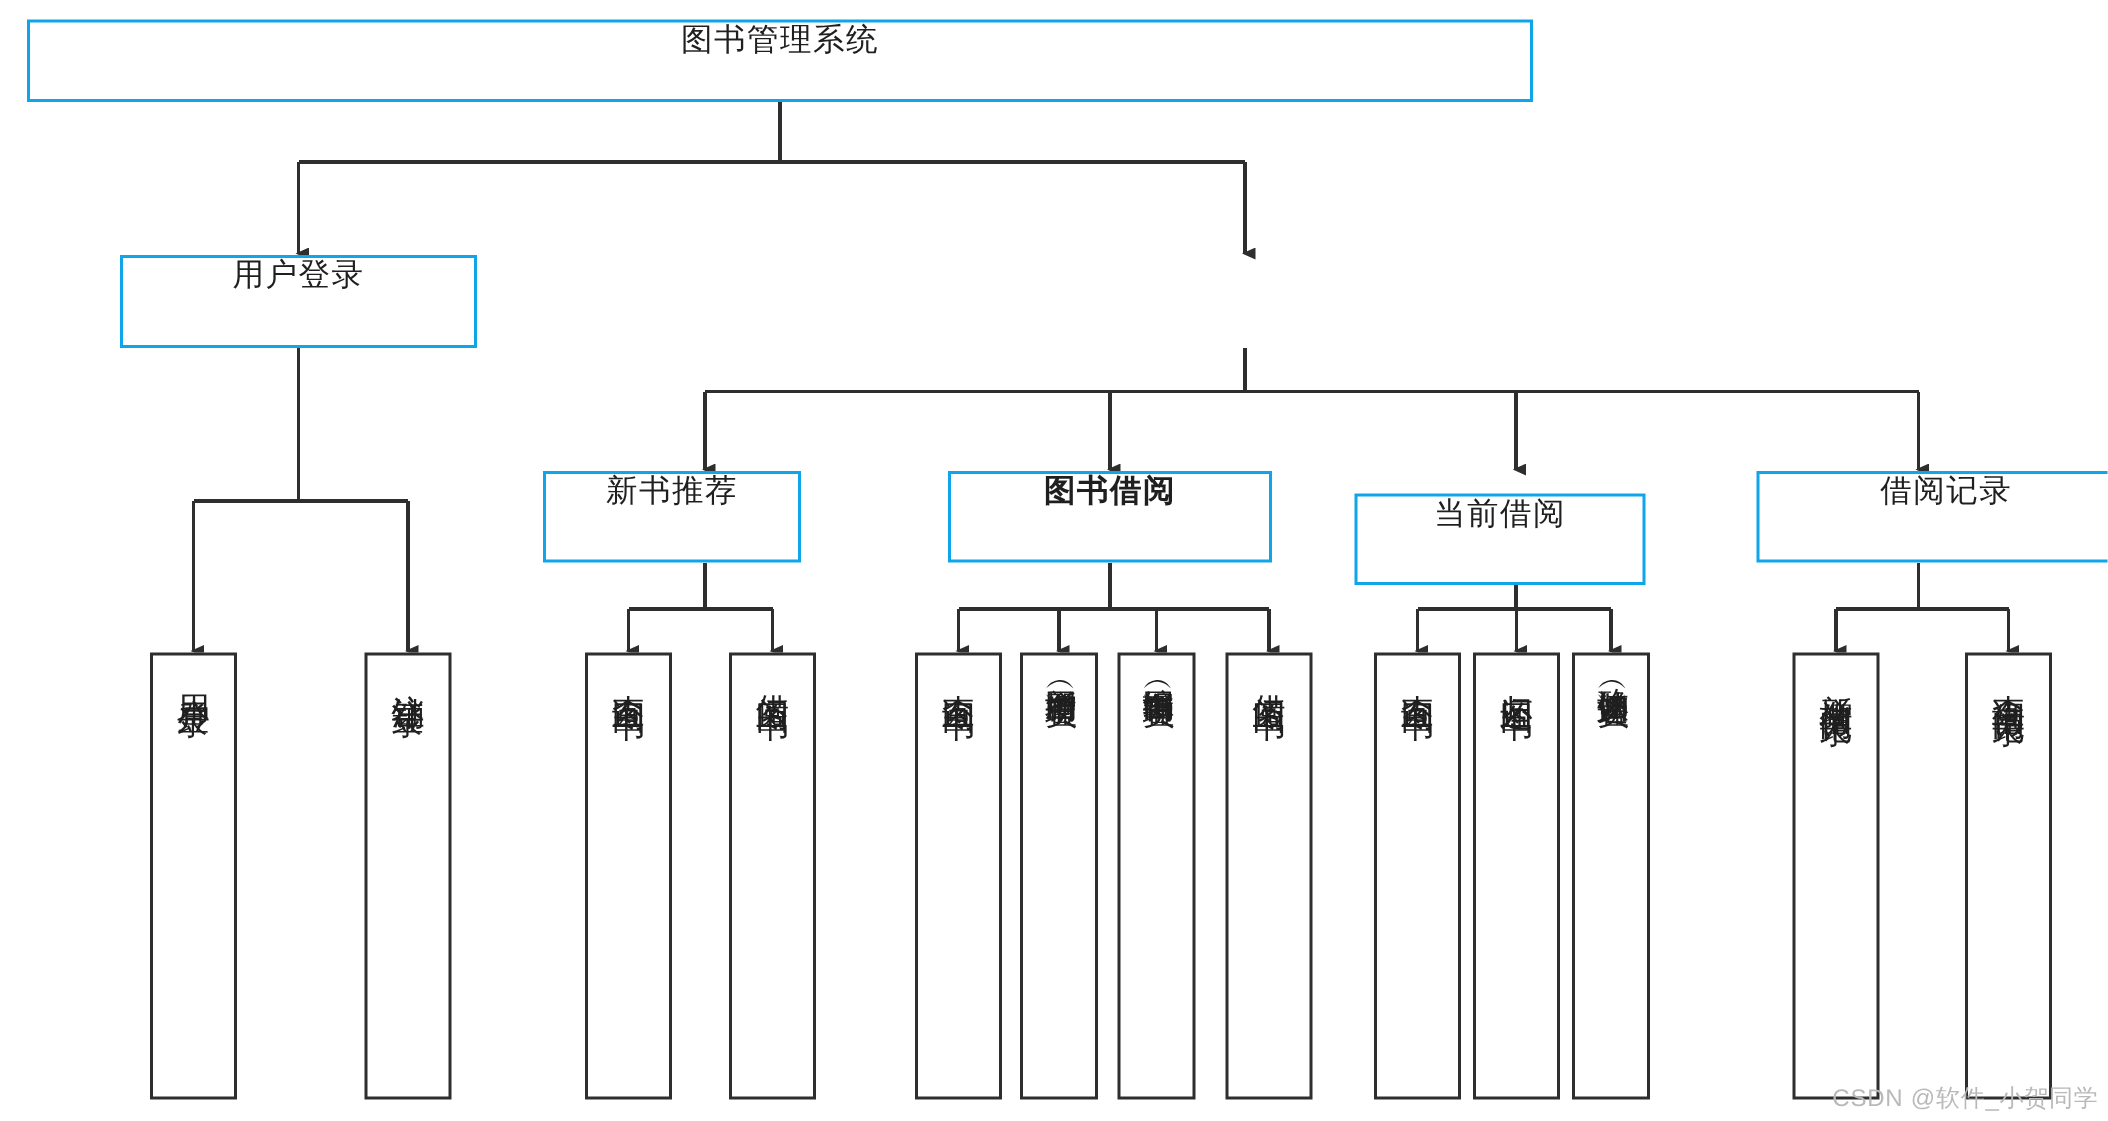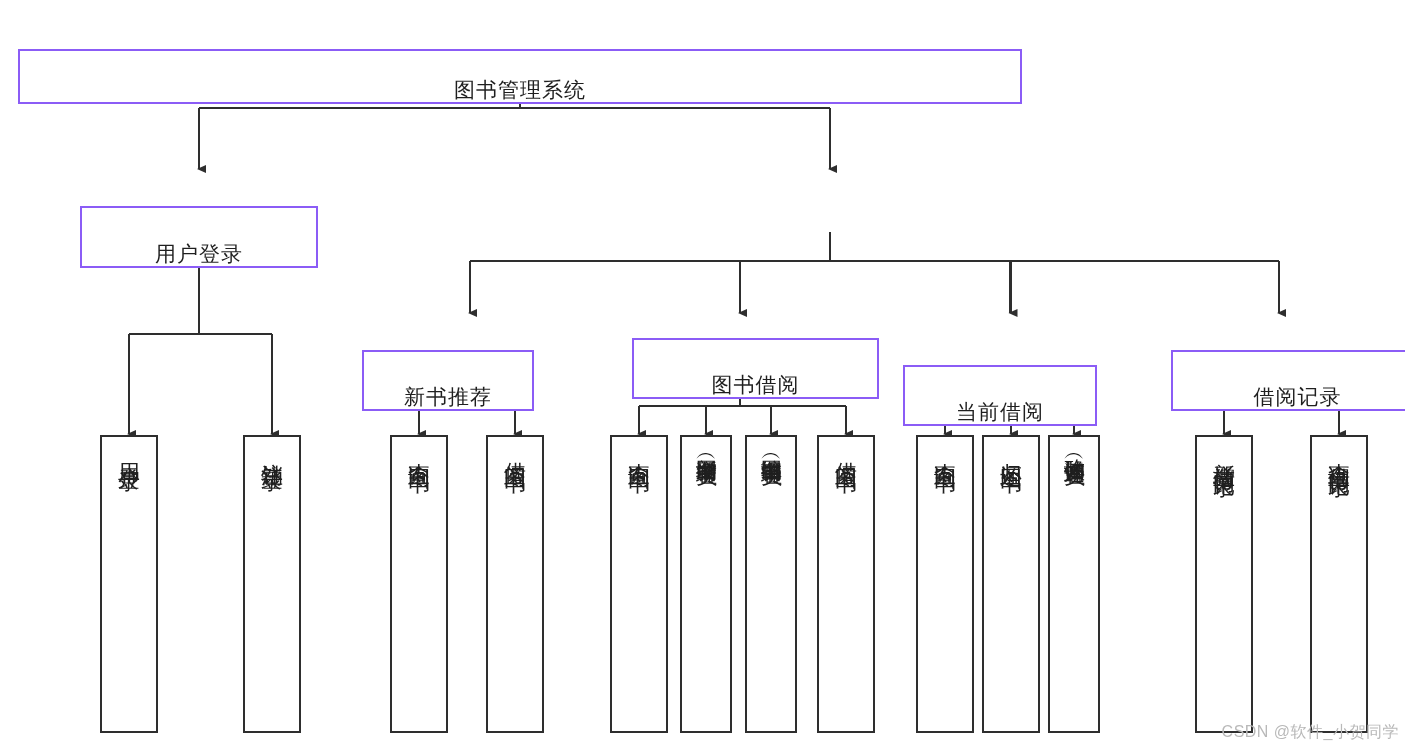--- a/index.html
+++ b/index.html
@@ -22,27 +22,26 @@
   svg.diagram-canvas {
     position: absolute;
     left: 0;
     top: 0;
     width: 1405px;
     height: 747px;
   }
   .node-box {
     position: absolute;
     box-sizing: border-box;
-    border: 2px solid #8b5cf6;
+    border: 2px solid #0ea5e9;
     background: #ffffff;
     display: flex;
-    align-items: flex-end;
+    align-items: flex-start;
     justify-content: center;
     color: #1b1b1b;
-    margin-top: 36px;
   }
   .node-label {
     font-size: 21px;
     line-height: 1.15;
     letter-spacing: 1px;
     white-space: nowrap;
     color: #1f1f1f;
   }
   .leaf-box {
     position: absolute;
@@ -134,21 +133,21 @@
     <span class="node-label">图书管理系统</span>
   </div>
 
   <div class="node-box" id="node-user-login" style="left: 80px; top: 170px; width: 238px; height: 62px;">
     <span class="node-label">用户登录</span>
   </div>
 
   <div class="node-box" id="node-new-book-recommend" style="left: 362px; top: 314px; width: 172px; height: 61px;">
     <span class="node-label">新书推荐</span>
   </div>
-  <div class="node-box" id="node-book-borrow" style="left: 632px; top: 302px; width: 247px; height: 61px;">
+  <div class="node-box" id="node-book-borrow" style="left: 632px; top: 314px; width: 216px; height: 61px; font-weight: bold;">
     <span class="node-label">图书借阅</span>
   </div>
   <div class="node-box" id="node-current-borrow" style="left: 903px; top: 329px; width: 194px; height: 61px;">
     <span class="node-label">当前借阅</span>
   </div>
   <div class="node-box" id="node-borrow-record" style="left: 1171px; top: 314px; width: 253px; height: 61px;">
     <span class="node-label">借阅记录</span>
   </div>
 
   <div id="leaf-layer">

